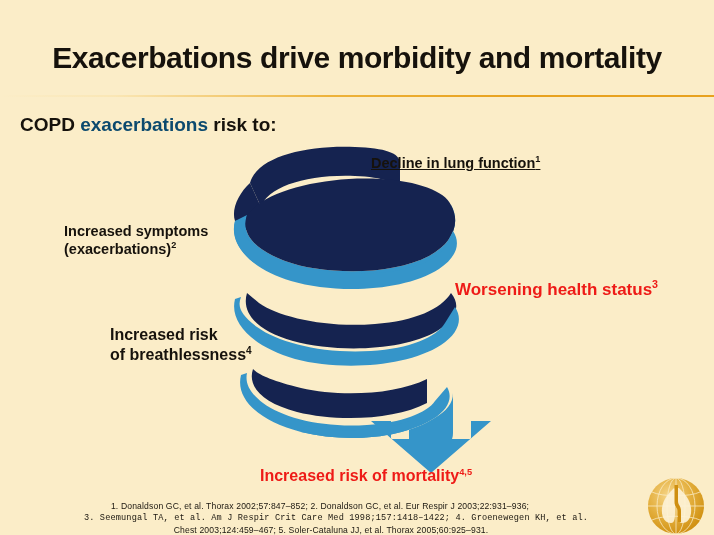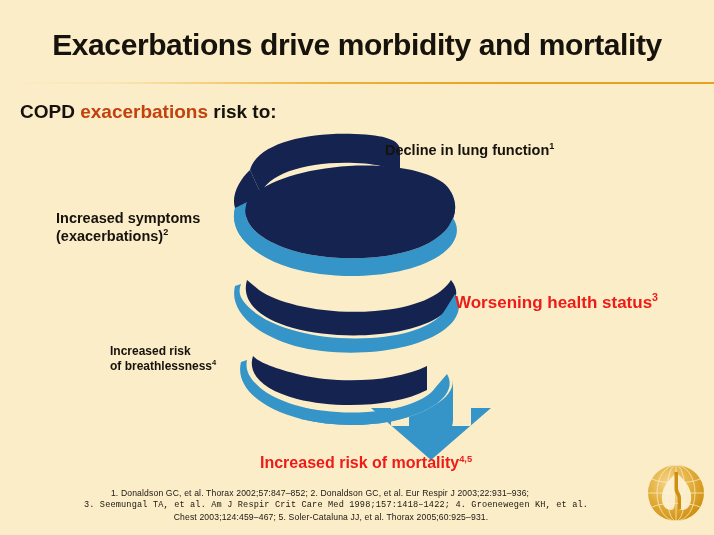--- a/index.html
+++ b/index.html
@@ -11,20 +11,21 @@
     height: 535px;
     overflow: hidden;
     background: #fbedc8;
     font-family: "Liberation Sans", sans-serif;
     position: relative;
   }
   .slide {
     position: absolute;
     inset: 0;
     background: #fbedc8;
+    margin-top: 13px;
   }
 
   
   .title {
     position: absolute;
     left: 0;
     top: 28px;
     width: 714px;
     text-align: center;
     font-size: 30px;
@@ -45,21 +46,21 @@
   
   .subtitle {
     position: absolute;
     left: 20px;
     top: 101px;
     font-size: 19px;
     font-weight: bold;
     color: #16120c;
     white-space: nowrap;
   }
-  .subtitle .hl { color: #c2410c; }
+  .subtitle .hl { color: #0c4a6e; }
 
   
   .spiral-wrap {
     position: absolute;
     left: 195px;
     top: 130px;
     width: 300px;
     height: 330px;
   }
   .spiral-wrap svg { display: block; }
@@ -70,38 +71,39 @@
     font-weight: bold;
     color: #16120c;
     line-height: 1.22;
   }
   .label sup {
     font-size: 0.63em;
     vertical-align: super;
     line-height: 0;
   }
   .lbl-decline {
-    left: 385px;
+    left: 371px;
     top: 142px;
     font-size: 14.5px;
     white-space: nowrap;
+    text-decoration: underline;
   }
   .lbl-symptoms {
-    left: 56px;
+    left: 64px;
     top: 210px;
     font-size: 14.5px;
   }
   .lbl-hosp {
     left: 110px;
-    top: 344px;
-    font-size: 12px;
+    top: 312px;
+    font-size: 16px;
   }
   .lbl-worsening {
     left: 455px;
-    top: 293px;
+    top: 267px;
     font-size: 17px;
     color: #ee1b17;
     white-space: nowrap;
   }
   .lbl-mortality {
     left: 260px;
     top: 453px;
     font-size: 16px;
     color: #ee1b17;
     white-space: nowrap;

